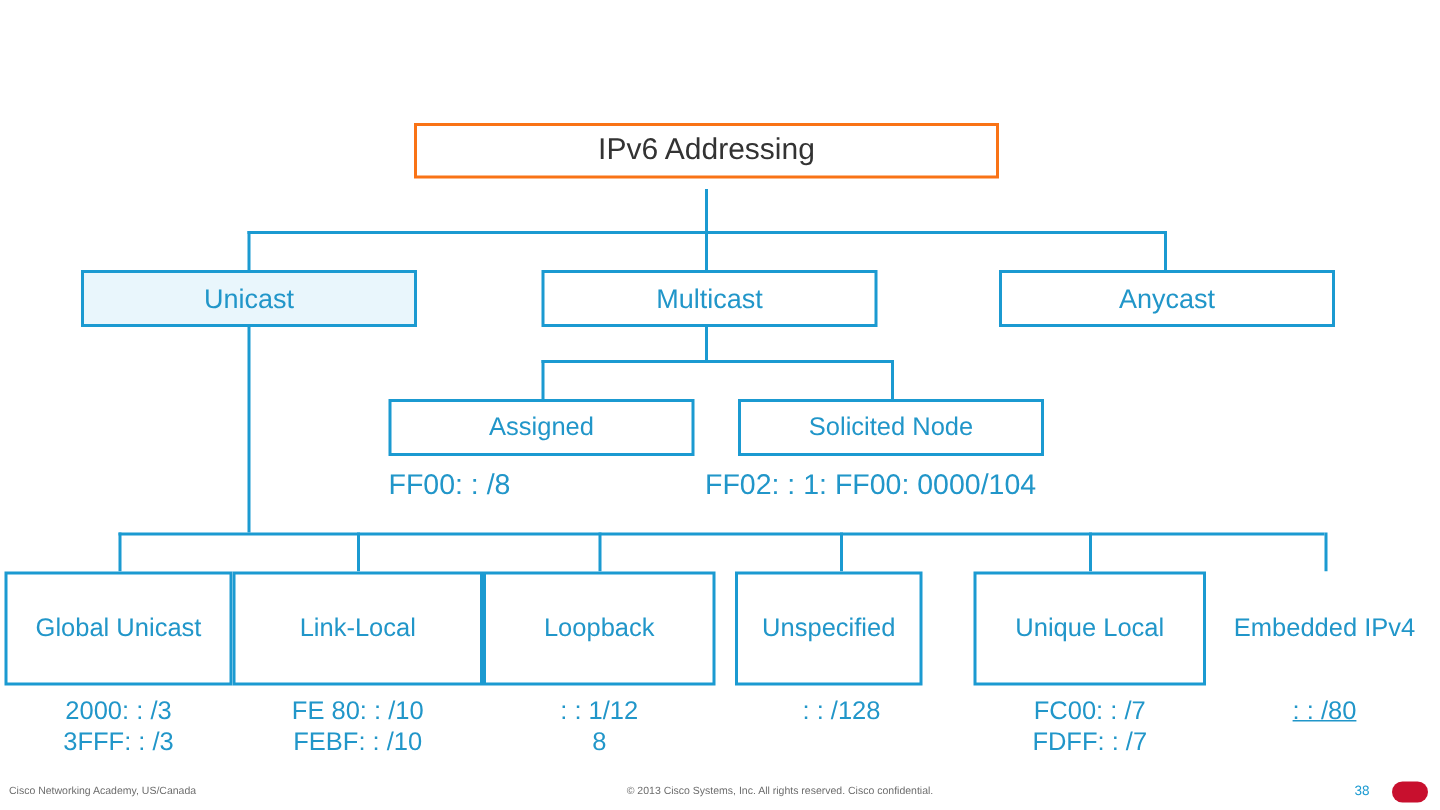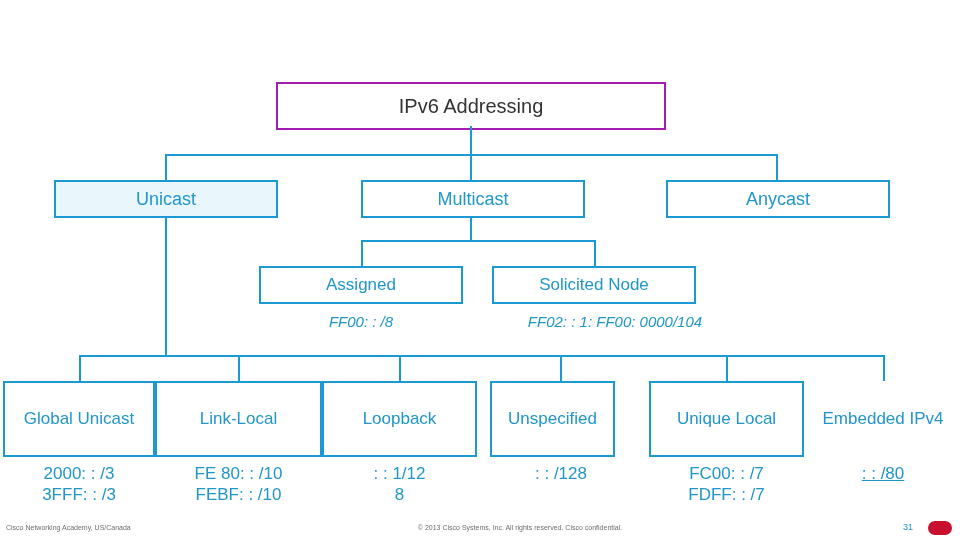--- a/index.html
+++ b/index.html
@@ -30,25 +30,25 @@
     display: flex;
     align-items: center;
     justify-content: center;
     text-align: center;
     line-height: 1.15;
   }
   .title-box {
     left: 276px;
     top: 82px;
     width: 390px;
-    height: 48px;
+    height: 37px;
     font-size: 20px;
     color: #333333;
     background: #ffffff;
-    border: 2px solid #a21caf;
+    border: 2px solid #f97316;
   }
   .lvl2 {
     height: 38px;
     font-size: 18px;
   }
   .unicast-box  { left: 54px;  top: 180px; width: 224px; }
   .multicast-box{ left: 361px; top: 180px; width: 224px; background:#ffffff; }
   .anycast-box  { left: 666px; top: 180px; width: 224px; background:#ffffff; }
 
   .lvl3 {
@@ -56,24 +56,23 @@
     font-size: 17px;
     background: #ffffff;
     text-align: right;
   }
   .assigned-box  { left: 259px; top: 266px; width: 204px; }
   .solicited-box { left: 492px; top: 266px; width: 204px; }
 
   
   .sub-label {
     position: absolute;
-    font-size: 15px;
-    color: #2196c9;
-    text-align: center;
-    font-style: italic;
+    font-size: 19px;
+    color: #2196c9;
+    text-align: left;
   }
   .assigned-val  { left: 259px; top: 313px; width: 204px; }
   .solicited-val { left: 470px; top: 313px; width: 290px; }
 
   
   .leaf {
     position: absolute;
     box-sizing: border-box;
     border: 2px solid #1b9ad1;
     background: #ffffff;
@@ -221,16 +220,16 @@
 
   <div class="leaf-val val-1">2000: : /3<br>3FFF: : /3</div>
   <div class="leaf-val val-2">FE 80: : /10<br>FEBF: : /10</div>
   <div class="leaf-val val-3">: : 1/12<br>8</div>
   <div class="leaf-val val-4">: : /128</div>
   <div class="leaf-val val-5">FC00: : /7<br>FDFF: : /7</div>
   <div class="leaf-val val-6">: : /80</div>
 
   <div class="footer-left">Cisco Networking Academy, US/Canada</div>
   <div class="footer-center">© 2013 Cisco Systems, Inc. All rights reserved. Cisco confidential.</div>
-  <div class="footer-page">31</div>
+  <div class="footer-page">38</div>
   <div class="footer-dot"></div>
 
 </div>
 
 </body></html>

